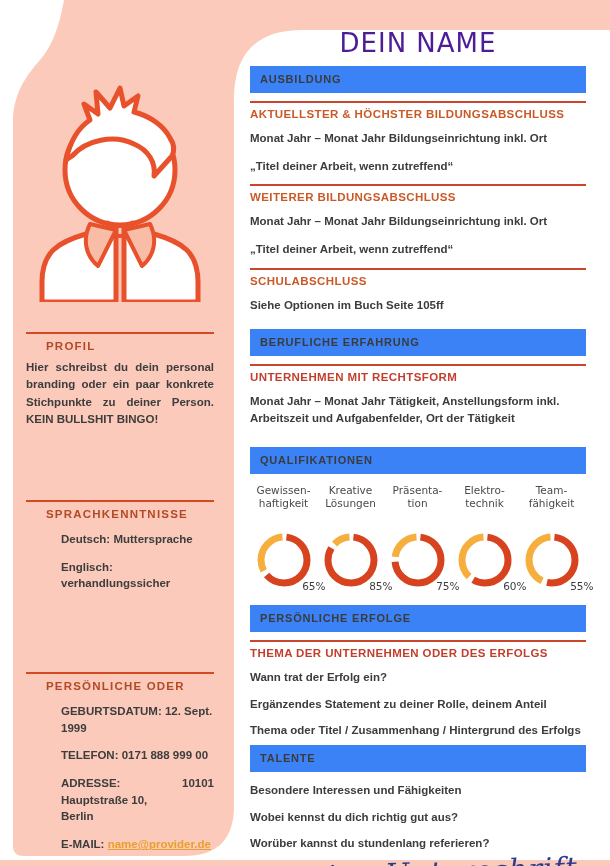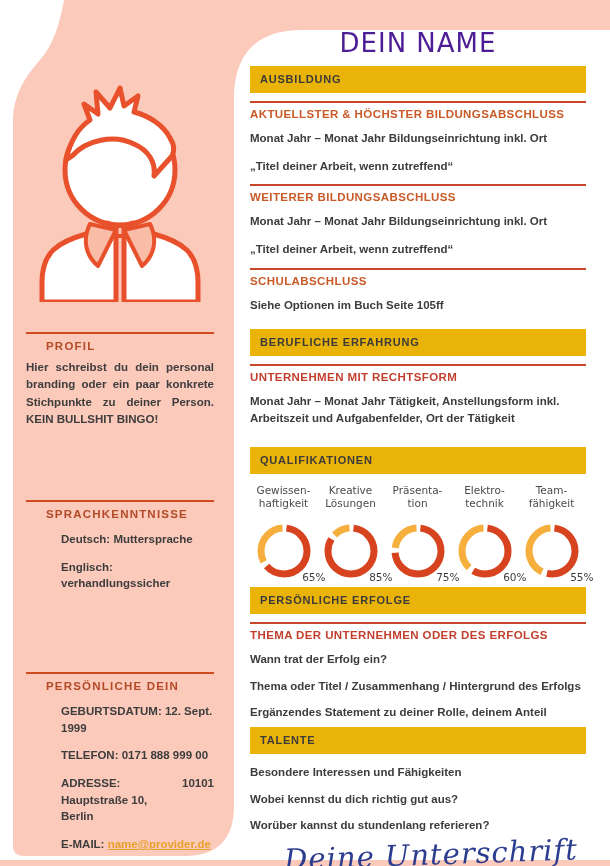--- a/index.html
+++ b/index.html
@@ -18,39 +18,39 @@
   .rule-personal{margin-top:80px;}
   .side-item{font-size:11.5px;font-weight:600;margin-top:11px;line-height:1.45;padding-left:35px;}
   .addr-line1{display:flex;justify-content:space-between;}
   .email-link{color:#E8A02C;font-weight:bold;}
   .linkedin-line{font-family:"DejaVu Sans",sans-serif;font-size:14px;}
 
   
   .main{position:absolute;left:250px;top:28px;width:336px;z-index:2;}
   .name{font-family:"DejaVu Sans",sans-serif;font-size:26px;letter-spacing:1px;color:#4c1d95;
         text-align:center;line-height:30px;font-weight:400;}
-  .band{background:#eab308;height:27px;line-height:27px;padding-left:10px;font-size:11px;
+  .band{background:#3b82f6;height:27px;line-height:27px;padding-left:10px;font-size:11px;
         font-weight:bold;letter-spacing:.8px;color:#3b3b3b;margin-top:8px;}
   .band.b-exp{margin-top:16px;}
   .band.b-qual{margin-top:20px;}
   .band.b-erf{margin-top:8px;}
   .band.b-tal{margin-top:6px;}
   .main-rule{border:none;border-top:2px solid #C9452B;margin:8px 0 0 0;}
   .sub{font-size:11.5px;font-weight:bold;letter-spacing:.4px;margin-top:5px;}
   .sub.orange{color:#C95A28;}
   .sub.red{color:#C23F2E;}
   .bline{font-size:11.5px;line-height:1.45;margin-top:10px;font-weight:600;color:#3c3c3c;}
   .bline.q2{margin-top:11px;}
 
   
   .skills-labels{display:flex;margin-top:10px;}
   .skills-row{display:flex;margin-top:12px;}
   .skill-cell{width:67px;text-align:center;}
   .skill-label{font-family:"DejaVu Sans",sans-serif;font-size:10.5px;line-height:1.3;color:#4a4a4a;}
-  .donut-box{position:relative;width:56px;height:56px;margin:0 auto;}
+  .donut-box{position:relative;width:56px;height:56px;margin:9px auto;}
   .donut-pct{position:absolute;right:-14px;bottom:-4px;font-family:"DejaVu Sans",sans-serif;
              font-size:10.5px;color:#3c3c3c;}
 
   
   .signature{font-family:"DejaVu Serif",serif;font-style:italic;font-size:29px;color:#2C3C8E;
              text-align:right;padding-right:8px;margin-top:4px;transform:rotate(-2deg);letter-spacing:1px;}
 </style>
 </head>
 <body>
 
@@ -92,21 +92,21 @@
     <hr class="side-rule rule-profile">
     <div class="side-heading">PROFIL</div>
     <div class="side-text">Hier schreibst du dein personal branding oder ein paar konkrete Stichpunkte zu deiner Person. KEIN BULLSHIT BINGO!</div>
 
     <hr class="side-rule rule-lang">
     <div class="side-heading">SPRACHKENNTNISSE</div>
     <div class="side-item">Deutsch: Muttersprache</div>
     <div class="side-item">Englisch: verhandlungssicher</div>
 
     <hr class="side-rule rule-personal">
-    <div class="side-heading">PERSÖNLICHE DEIN</div>
+    <div class="side-heading">PERSÖNLICHE ODER</div>
     <div class="side-item">GEBURTSDATUM: 12. Sept. 1999</div>
     <div class="side-item">TELEFON: 0171 888 999 00</div>
     <div class="side-item">
       <span class="addr-line1">
         <span>ADRESSE: Hauptstraße 10,</span>
         <span>10101</span>
       </span>
       <span>Berlin</span>
     </div>
     <div class="side-item">
@@ -188,22 +188,22 @@
               <circle cx="28" cy="28" r="23" fill="none" stroke="#D8431F" stroke-width="7" stroke-dasharray="74.4243299635422 70.08893210158827" stroke-dashoffset="-2.5289820861397834" transform="rotate(-90 28 28)"></circle>
               <circle cx="28" cy="28" r="23" fill="none" stroke="#F6AE3D" stroke-width="7" stroke-dasharray="59.97300375702913 84.54025830810134" stroke-dashoffset="-82.01127622196155" transform="rotate(-90 28 28)"></circle>
             </svg><span class="donut-pct">55%</span></div>
         </div>
       </div>
 
     <div class="band b-erf">PERSÖNLICHE ERFOLGE</div>
     <hr class="main-rule">
     <div class="sub red">THEMA DER UNTERNEHMEN ODER DES ERFOLGS</div>
     <div class="bline">Wann trat der Erfolg ein?</div>
+    <div class="bline">Ergänzendes Statement zu deiner Rolle, deinem Anteil</div>
     <div class="bline">Thema oder Titel / Zusammenhang / Hintergrund des Erfolgs</div>
-    <div class="bline">Ergänzendes Statement zu deiner Rolle, deinem Anteil</div>
 
     <div class="band b-tal">TALENTE</div>
     <div class="bline">Besondere Interessen und Fähigkeiten</div>
     <div class="bline">Wobei kennst du dich richtig gut aus?</div>
     <div class="bline">Worüber kannst du stundenlang referieren?</div>
 
     <div class="signature">Deine Unterschrift</div>
   </div>
 </div>
 

